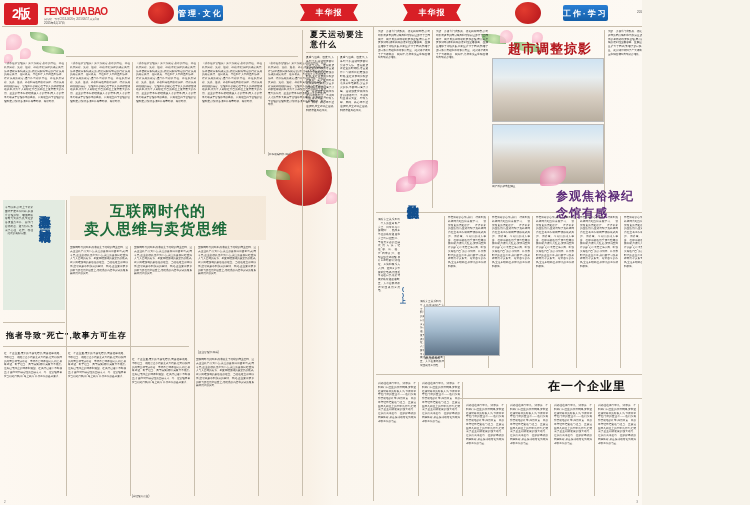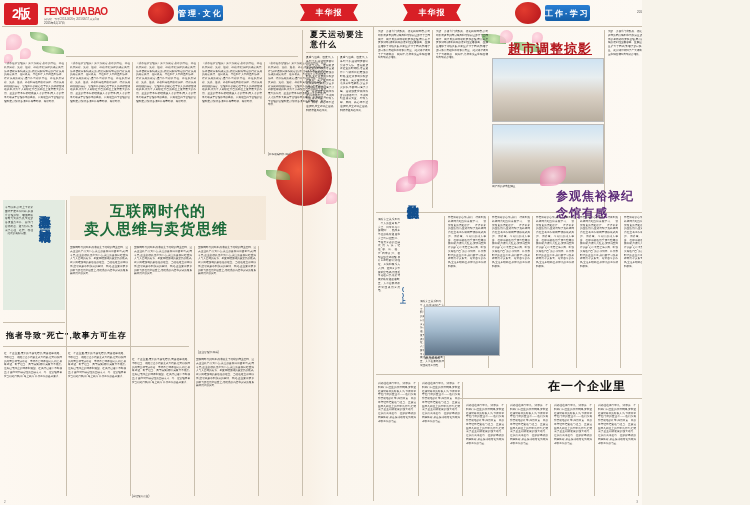--- a/index.html
+++ b/index.html
@@ -37,21 +37,21 @@
     clip-path:polygon(0 0,100% 0,92% 50%,100% 100%,0 100%,8% 50%);}
   .swoosh{position:absolute;width:26px;height:22px;border-radius:50%;
     background:radial-gradient(circle at 35% 35%,#e23b2f,#b3141b);}
   
   .hl{position:absolute;font-weight:bold;color:#111;}
   .hl-main{font-size:15px;letter-spacing:1px;}
   .hl-mid{font-size:15px;letter-spacing:1px;}
   .hl-sm{font-size:8px;letter-spacing:1px;}
   .hl-blue{color:#13508f;}
   .hl-green{color:#1d6b3a;}
-  .hl-red{color:#b3141b;text-decoration:underline;}
+  .hl-red{color:#b3141b;}
   .hl-purple{color:#5c2a78;}
   .vhl{writing-mode:vertical-rl;text-orientation:upright;font-weight:bold;}
   
   .photo{position:absolute;border:0.5px solid #bbb;overflow:hidden;}
   .ph-shop{background:
      linear-gradient(180deg,#cfe3f2 0%,#e8eef0 30%,#d8cfc3 60%,#b8ae9f 100%);}
   .ph-fire{background:
      linear-gradient(180deg,#d8e6f2 0%,#9fb6c9 50%,#5f7488 100%);}
   .floral{position:absolute;pointer-events:none;}
   .blossom{position:absolute;border-radius:50% 50% 50% 0;
@@ -78,21 +78,21 @@
     <div class="mast-sub" style="left:44px;top:17px;">国内统一刊号CN13-0026号 2015/06/17 总第5期</div>
     <div class="mast-date" style="left:44px;top:21px;font-size:3px;">2015年6月17日</div>
     <div class="swoosh" style="left:148px;top:2px;"></div>
     <div class="sect-tab" style="left:178px;">管理·文化</div>
     <div class="flag" style="left:300px;">丰华报</div>
   </div>
 
   <div class="mast mast-right">
     <div class="flag" style="left:28px;">丰华报</div>
     <div class="swoosh" style="left:140px;top:2px;"></div>
-    <div class="sect-tab" style="left:170px;">工作·学习</div>
+    <div class="sect-tab" style="left:188px;">工作·学习</div>
     <div class="mast-date" style="left:262px;top:10px;font-size:3px;">2015年6月17日</div>
     <div class="pagebadge" style="left:336px;">3版</div>
   </div>
 
   <div class="hrule" style="left:2px;top:26px;width:746px;"></div>
   <div class="colrule" style="left:373px;top:27px;height:474px;"></div>
 
   <div class="floral" style="left:2px;top:28px;width:70px;height:46px;">
     <div class="blossom" style="left:4px;top:6px;width:16px;height:16px;"></div>
     <div class="blossom" style="left:18px;top:20px;width:11px;height:11px;"></div>

